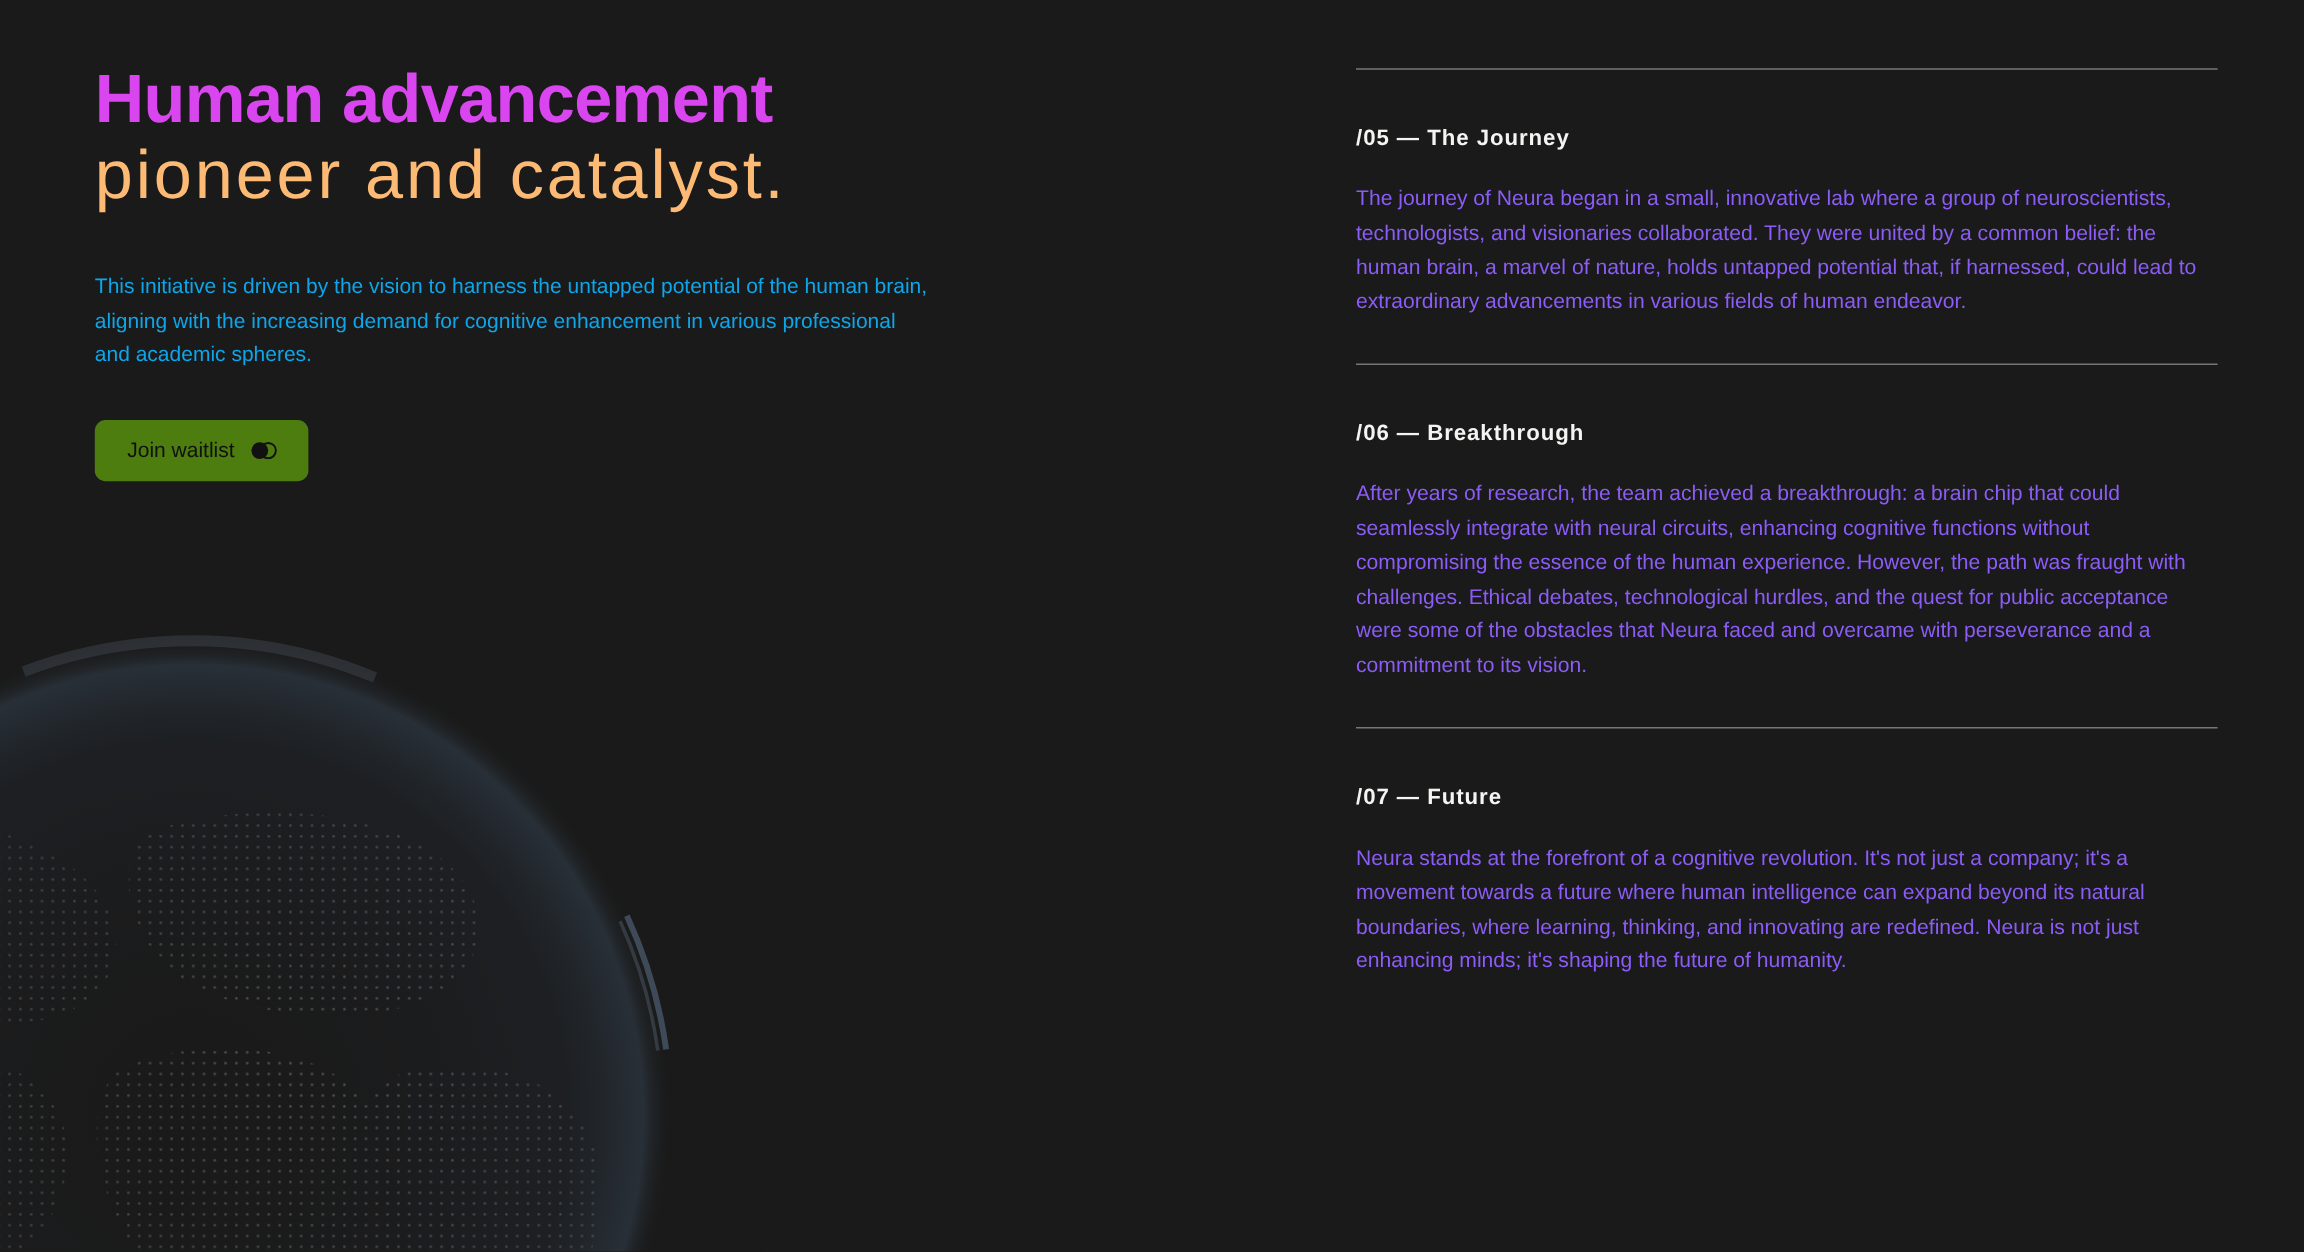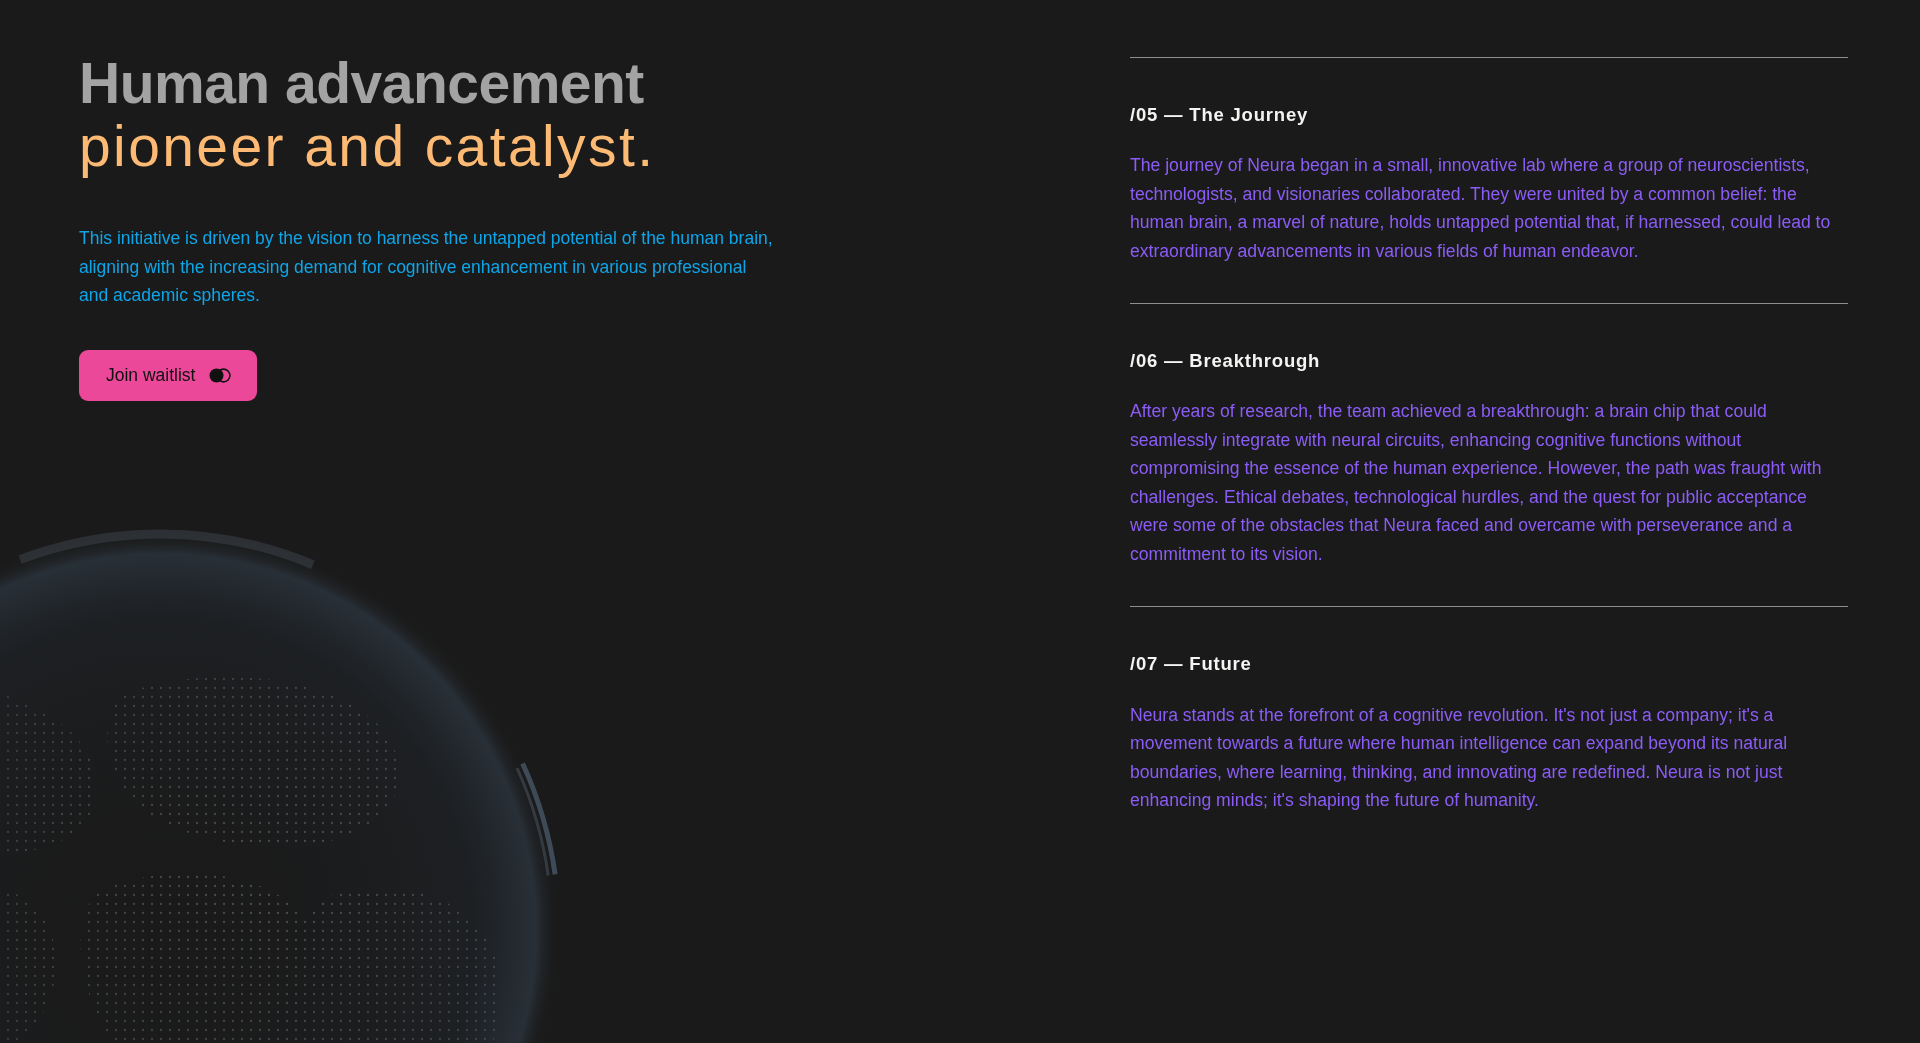--- a/index.html
+++ b/index.html
@@ -59,21 +59,21 @@
     padding: 0;
     font-weight: 400;
     line-height: 1;
     -webkit-font-smoothing: antialiased;
   }
   .headline-line-1 {
     display: block;
     font-size: 57px;
     font-weight: 700;
     letter-spacing: -0.5px;
-    color: #a3a3a3;
+    color: #d946ef;
     line-height: 1.12;
     white-space: nowrap;
   }
   .headline-line-2 {
     display: block;
     font-size: 57px;
     font-weight: 300;
     letter-spacing: 2.4px;
     color: #fdba74;
     line-height: 1.15;
@@ -88,21 +88,21 @@
     color: #0ea5e9;
     max-width: 700px;
     font-weight: 400;
   }
 
   #join-waitlist-button {
     margin-top: 40px;
     display: inline-flex;
     align-items: center;
     gap: 14px;
-    background: #ec4899;
+    background: #4d7c0f;
     color: #111111;
     border: none;
     border-radius: 9px;
     padding: 17px 26px 17px 27px;
     font-size: 17.5px;
     font-family: "Liberation Sans", sans-serif;
     font-weight: 400;
     cursor: pointer;
     line-height: 1;
   }

